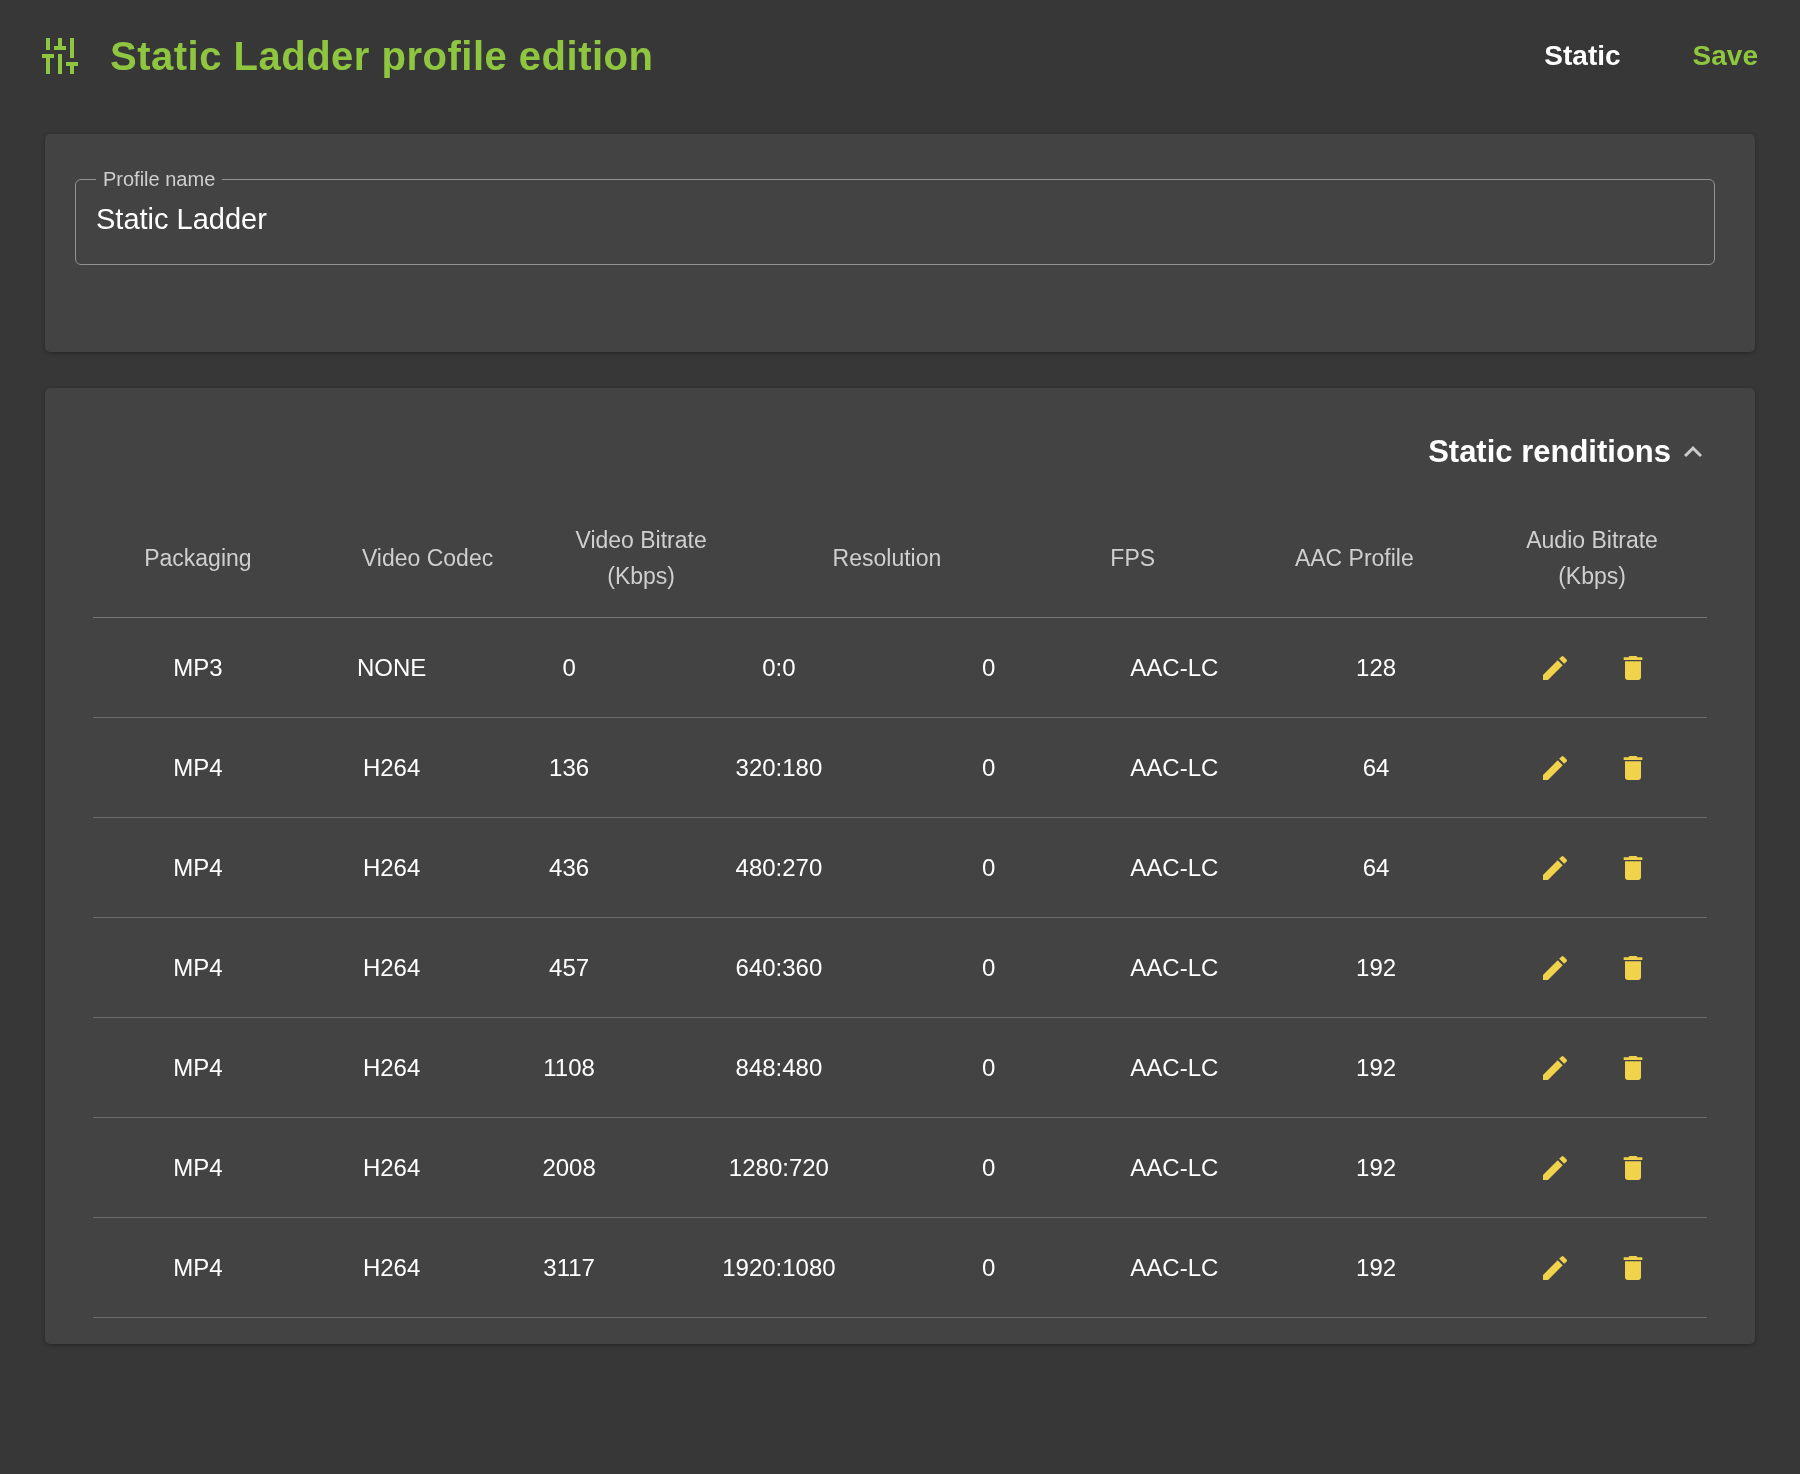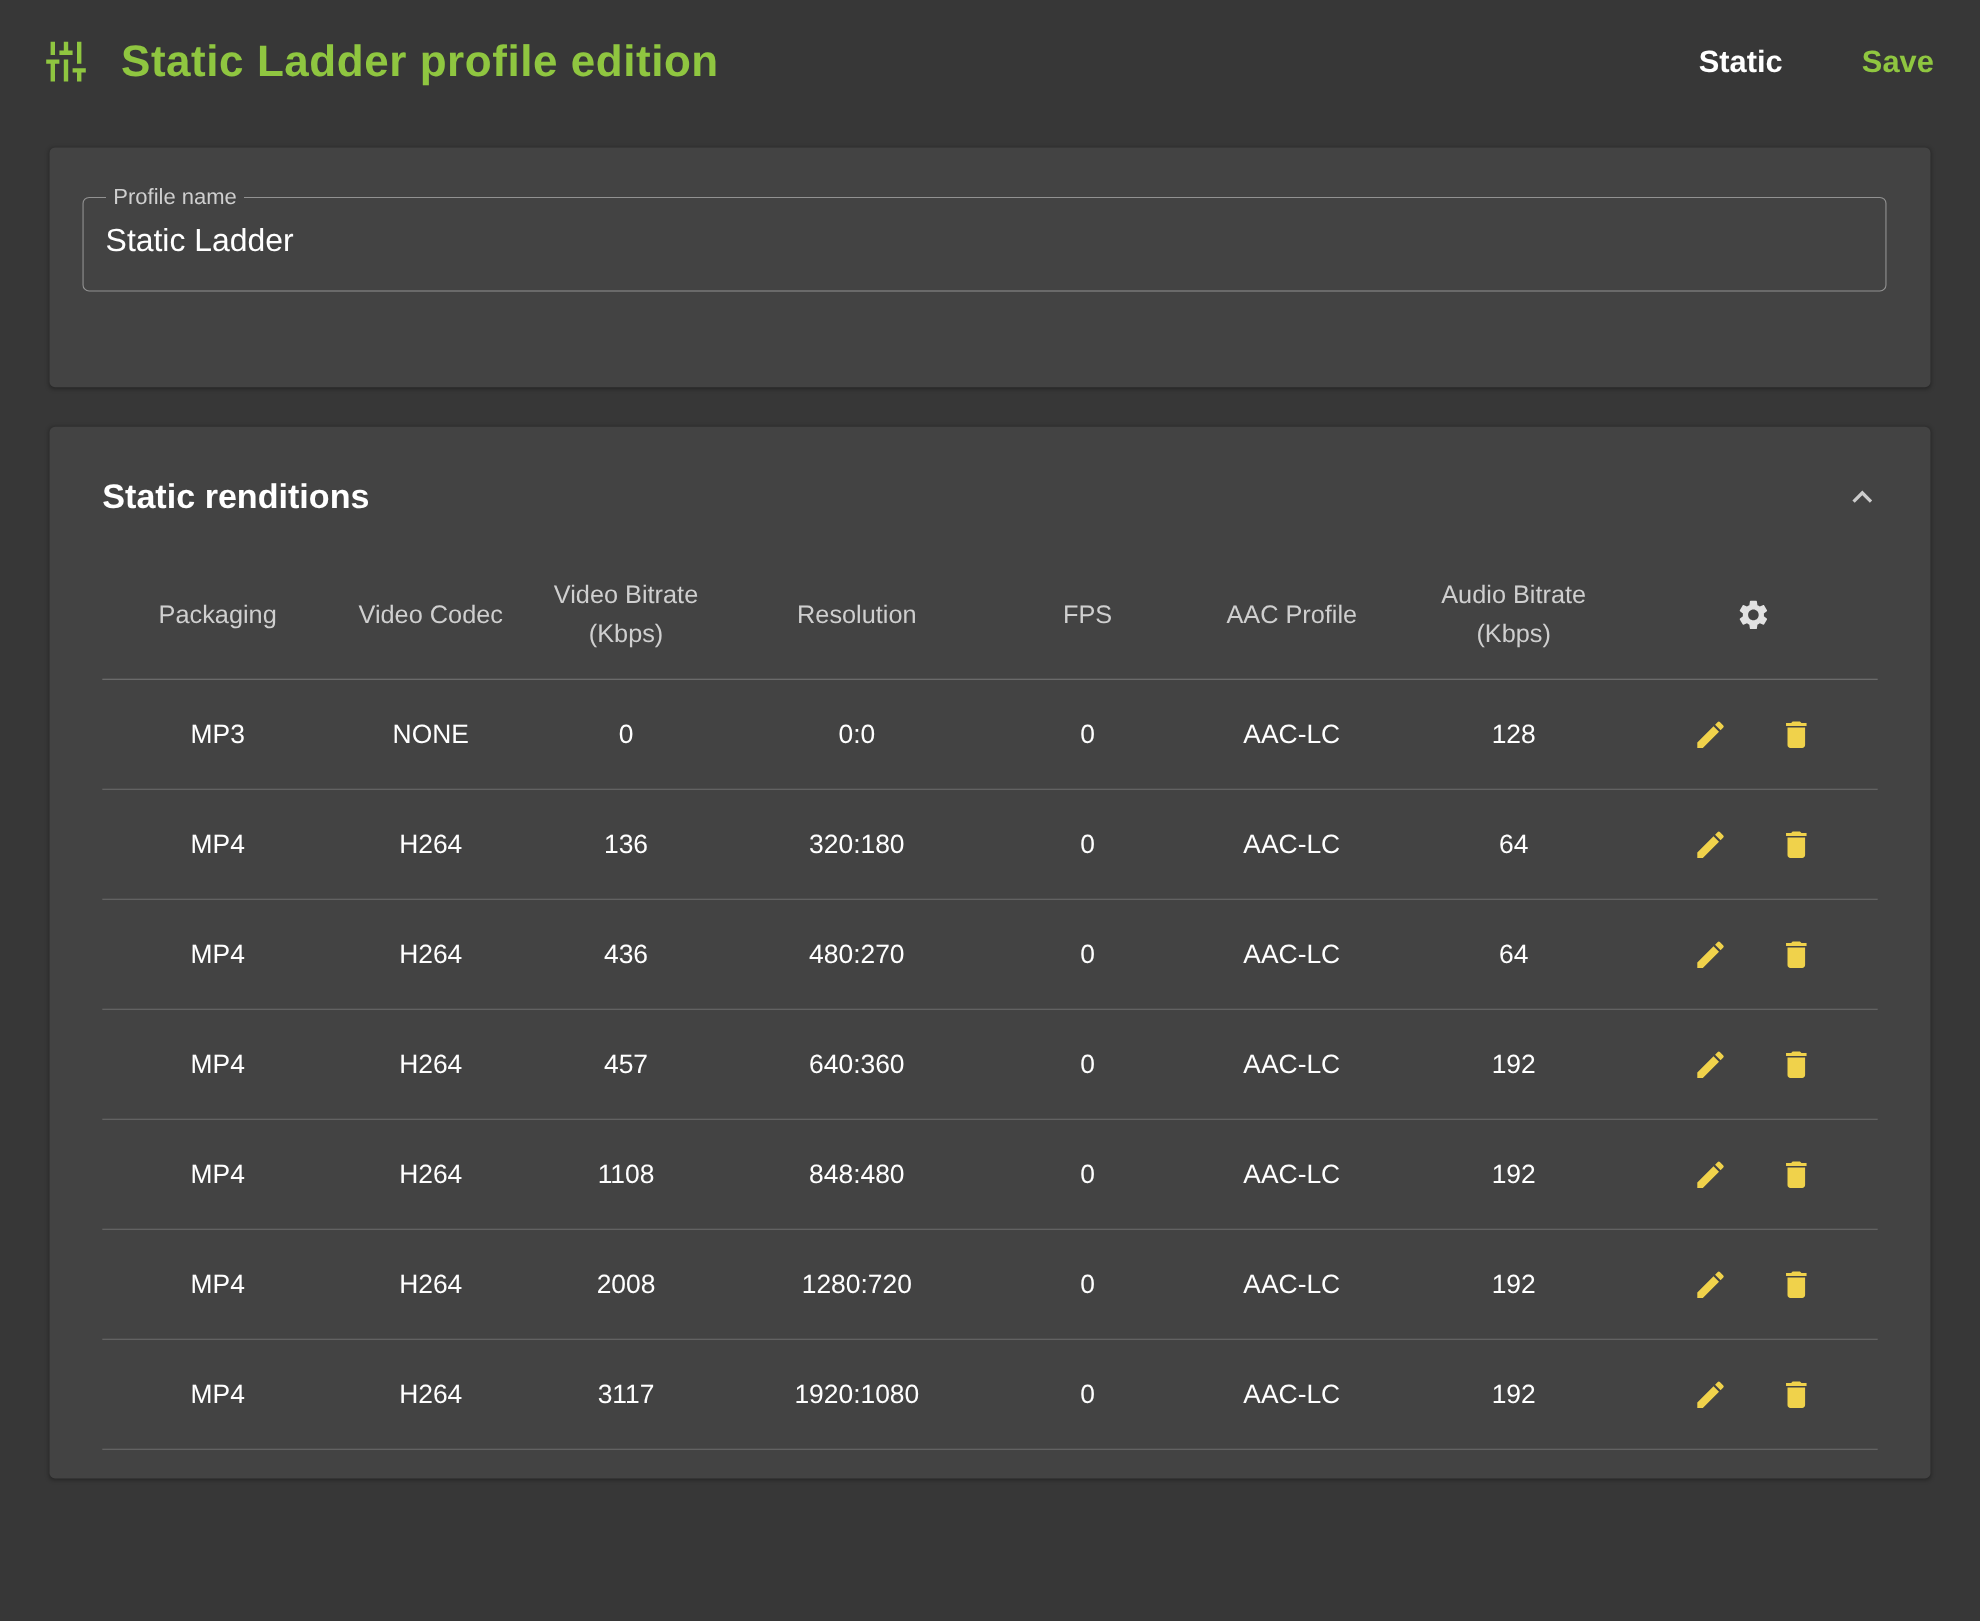--- a/index.html
+++ b/index.html
@@ -79,21 +79,21 @@
     font-family:inherit;
     font-size:29px;
     padding:10px 4px 18px;
   }
 
   .renditions-card{
     margin-top:36px;
     padding:34px 0 26px;
   }
   .card-head{
-    display:flex;align-items:center;justify-content:space-between;
+    display:flex;align-items:center;justify-content:flex-end;
     padding:8px 40px 14px 48px;
   }
   .card-head h2{
     margin:0;
     font-size:31px;
     font-weight:700;
     color:var(--text-primary);
   }
   .collapse-btn{
     background:none;border:none;cursor:pointer;padding:4px;display:inline-flex;
@@ -104,20 +104,21 @@
   .table{margin:12px 48px 0;}
   .trow{
     display:grid;
     grid-template-columns:13% 11% 11% 15% 11% 12% 13% 14%;
     align-items:center;
   }
   .thead{
     min-height:118px;
     border-bottom:1px solid rgba(255,255,255,.28);
     color:var(--text-secondary);
+    gap:36px;
   }
   .th{
     text-align:center;
     font-size:23px;
     line-height:1.55;
     white-space:pre-line;
   }
   .th-actions{display:flex;justify-content:center;}
   .gear-wrap{display:inline-flex;}
   .gear-wrap svg{width:32px;height:32px;fill:#e2e2e2;}

